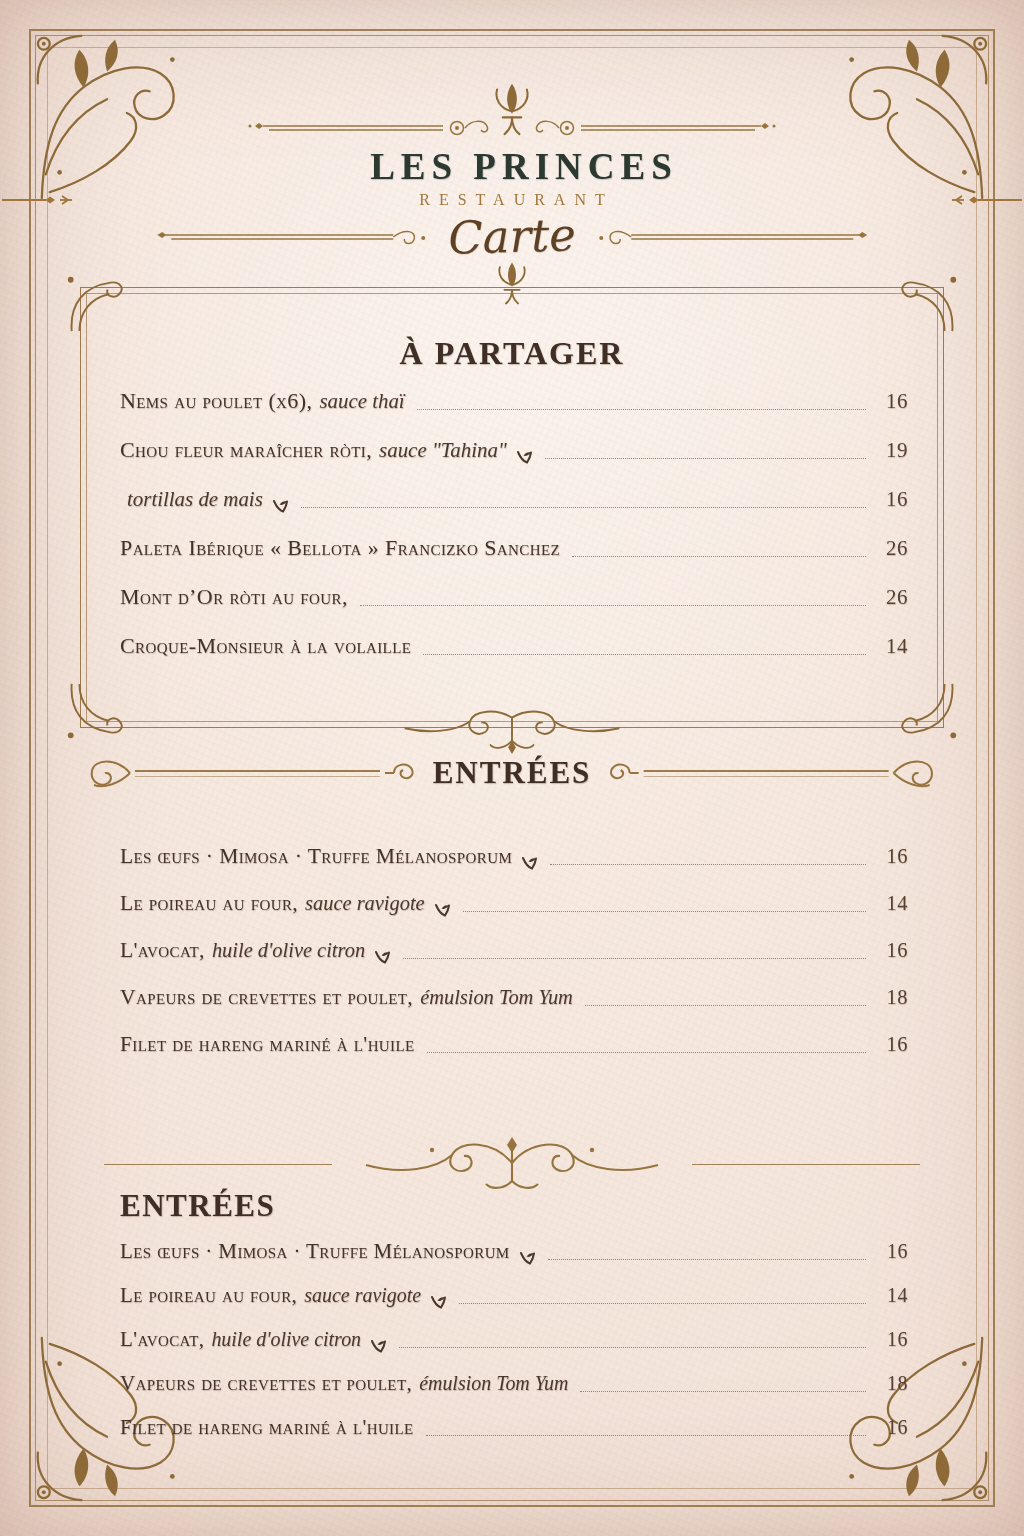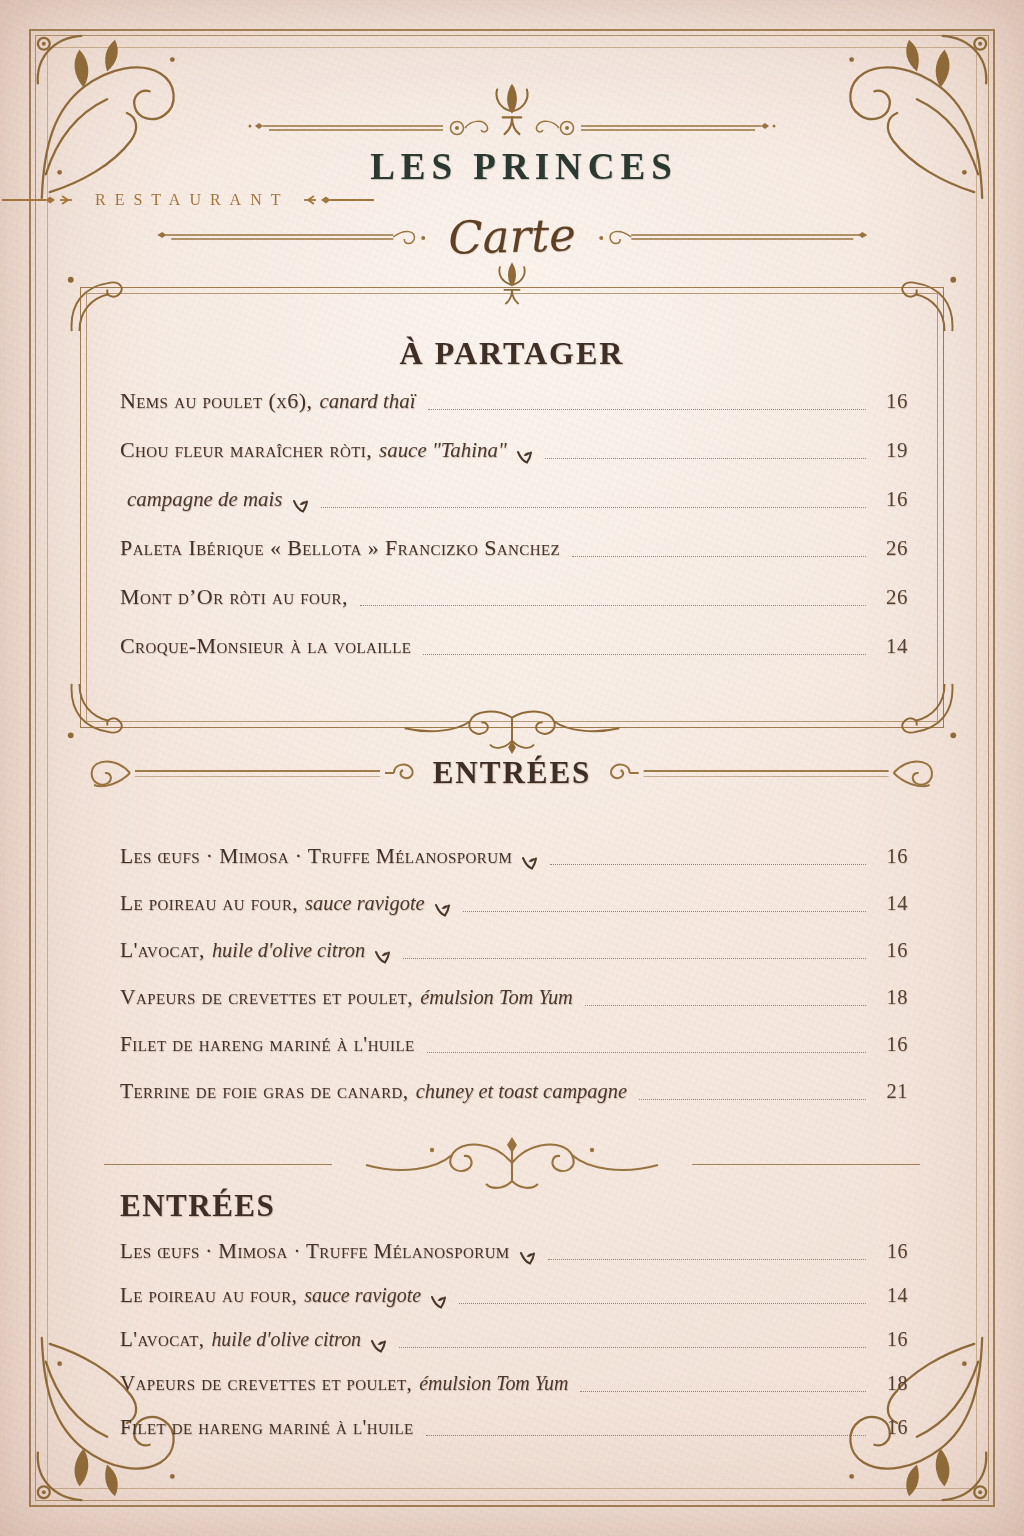--- a/index.html
+++ b/index.html
@@ -27,21 +27,21 @@
   .pcorner.tr{top:26px;right:26px;transform:scaleX(-1)}
   .pcorner.bl{bottom:26px;left:26px;transform:scaleY(-1)}
   .pcorner.br{bottom:26px;right:26px;transform:scale(-1,-1)}
 
   
   .fleur-top{position:absolute;top:82px;left:50%;transform:translateX(-50%);width:46px;height:54px;color:#8d6a38;}
   .rule1{position:absolute;top:117px;left:50%;transform:translateX(-50%);color:#97743f;}
   .brand{position:absolute;top:133px;left:0;width:100%;text-align:center;margin:12px;
     font-size:37px;font-weight:700;letter-spacing:6px;color:#2c3931;
     text-shadow:.6px .8px 1px rgba(40,60,50,.25);}
-  .resto-row{position:absolute;top:191px;left:0;width:100%;display:flex;justify-content:flex-start;align-items:center;gap:12px;color:#a1753c;}
+  .resto-row{position:absolute;top:191px;left:0;width:100%;display:flex;justify-content:space-between;align-items:center;gap:12px;color:#a1753c;}
   .resto-label{font-size:16px;letter-spacing:9px;padding-left:9px;font-weight:400;}
   .resto-dash.right{transform:scaleX(-1)}
   .carte-row{position:absolute;top:213px;left:50%;transform:translateX(-50%);display:flex;align-items:center;gap:4px;color:#97743f;}
   .carte-side.right{transform:scaleX(-1)}
   .carte-text{font-size:45px;font-style:italic;color:#5e4124;line-height:48px;padding:0 4px;
     font-family:"DejaVu Serif","Liberation Serif",serif;transform:rotate(-1.5deg);
     text-shadow:.5px .7px .8px rgba(96,64,44,.3);}
 
   
   .secframe{position:absolute;left:80px;top:287px;width:864px;height:441px;color:#97743f;}
@@ -297,38 +297,38 @@
         <path d="M120,10 V34"></path>
         <path d="M120,34 C113,42 102,44 97,38"></path>
         <path d="M120,34 C127,42 138,44 143,38"></path>
       </g>
       <path d="M120,34 L124,41 L120,48 L116,41 Z" fill="currentColor"></path>
     </svg>
     <h2 class="center-title">À PARTAGER</h2>
     <div class="rows rows-s1">
         <div class="mrow">
     <span class="nm">Nems au poulet (x6),</span>
-          <span class="ds">canard thaï</span>
+          <span class="ds">sauce thaï</span>
     <span class="lead"></span>
     <span class="price">16</span>
   </div>
         <div class="mrow">
     <span class="nm">Chou fleur maraîcher ròti,</span>
           <span class="ds">sauce "Tahina"</span>
           <span class="veg">
             <svg width="17" height="14" viewBox="0 0 17 14">
               <path d="M2,2 C4.5,8 8,11.5 11,12.5 C13,9.5 14.5,6 15,2.5" fill="none" stroke="currentColor" stroke-width="2" stroke-linecap="round"></path>
               <path d="M15,2.5 C12.5,5.5 9.5,6.5 7.5,5.5 C9.5,2.5 12.5,1.5 15,2.5 Z" fill="currentColor"></path>
             </svg>
           </span>
     <span class="lead"></span>
     <span class="price">19</span>
   </div>
         <div class="mrow">
-          <span class="ds">campagne de mais</span>
+          <span class="ds">tortillas de mais</span>
           <span class="veg">
             <svg width="17" height="14" viewBox="0 0 17 14">
               <path d="M2,2 C4.5,8 8,11.5 11,12.5 C13,9.5 14.5,6 15,2.5" fill="none" stroke="currentColor" stroke-width="2" stroke-linecap="round"></path>
               <path d="M15,2.5 C12.5,5.5 9.5,6.5 7.5,5.5 C9.5,2.5 12.5,1.5 15,2.5 Z" fill="currentColor"></path>
             </svg>
           </span>
     <span class="lead"></span>
     <span class="price">16</span>
   </div>
         <div class="mrow">
@@ -422,26 +422,20 @@
     <span class="nm">Vapeurs de crevettes et poulet,</span>
         <span class="ds">émulsion Tom Yum</span>
     <span class="lead"></span>
     <span class="price">18</span>
   </div>
       <div class="mrow">
     <span class="nm">Filet de hareng mariné à l'huile</span>
     <span class="lead"></span>
     <span class="price">16</span>
   </div>
-      <div class="mrow">
-    <span class="nm">Terrine de foie gras de canard,</span>
-        <span class="ds">chuney et toast campagne</span>
-    <span class="lead"></span>
-    <span class="price">21</span>
-  </div>
     </div>
 
   <div class="divider">
     <span class="dline"></span>
     <svg class="divorn" viewBox="0 0 360 62" width="360" height="62">
       <g fill="none" stroke="currentColor" stroke-width="2.1">
         <path d="M180,31 C162,9 128,7 120,23 C114,35 126,43 136,37 C142,32.5 140,23 132,24"></path>
         <path d="M180,31 C198,9 232,7 240,23 C246,35 234,43 224,37 C218,32.5 220,23 228,24"></path>
         <path d="M120,23 C104,37 70,43 34,33"></path>
         <path d="M240,23 C256,37 290,43 326,33"></path>

